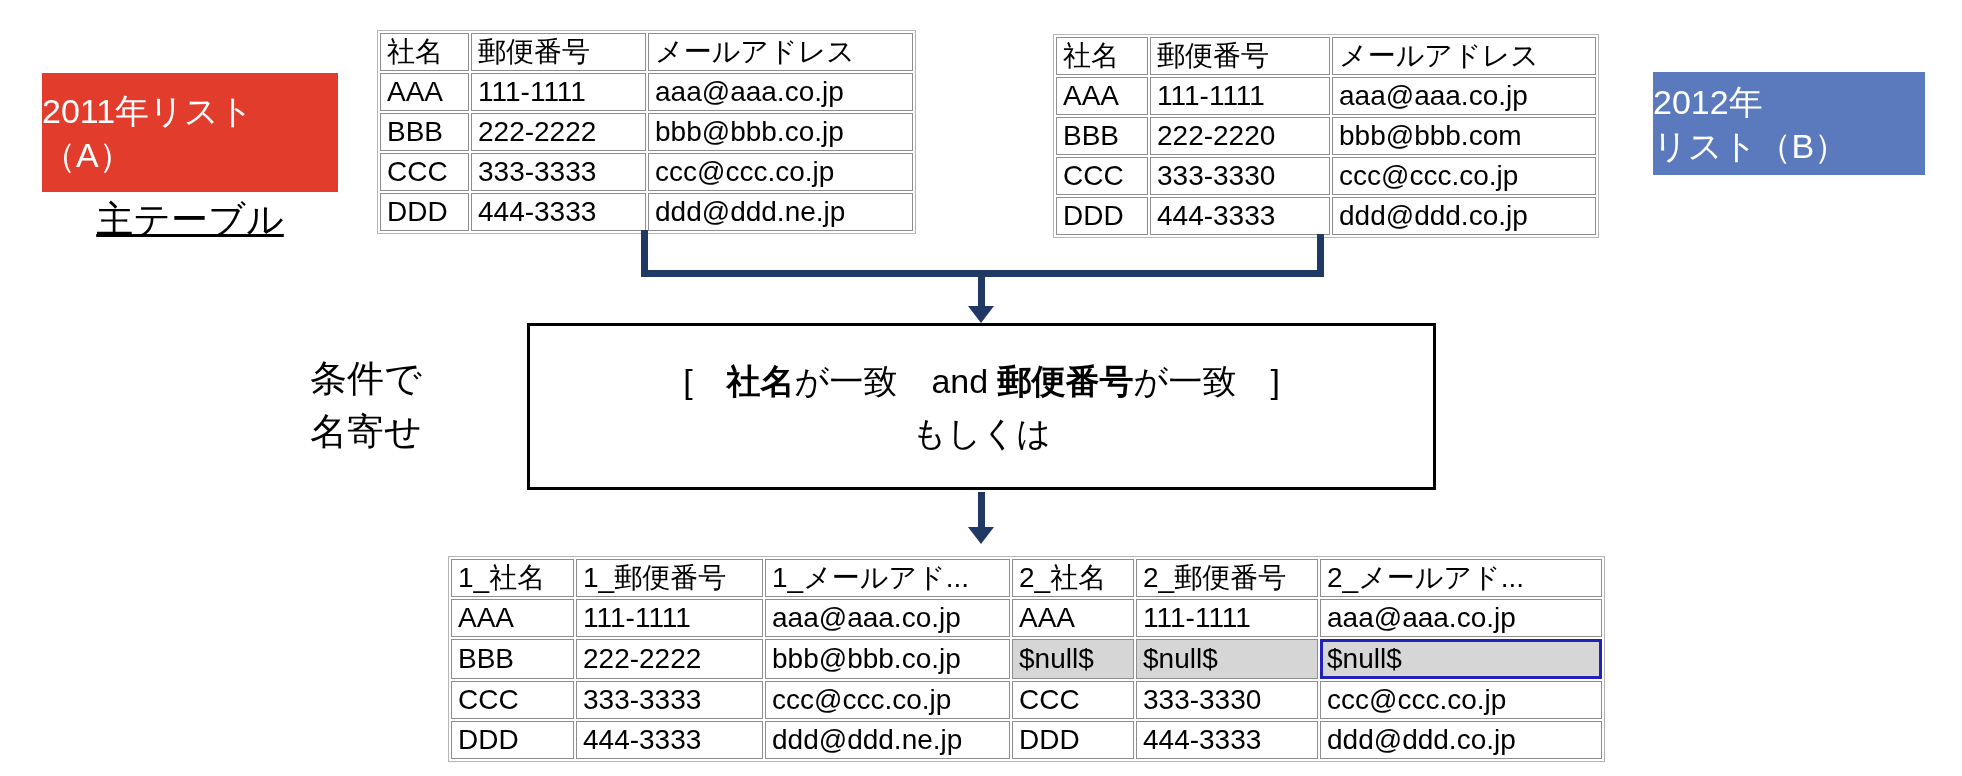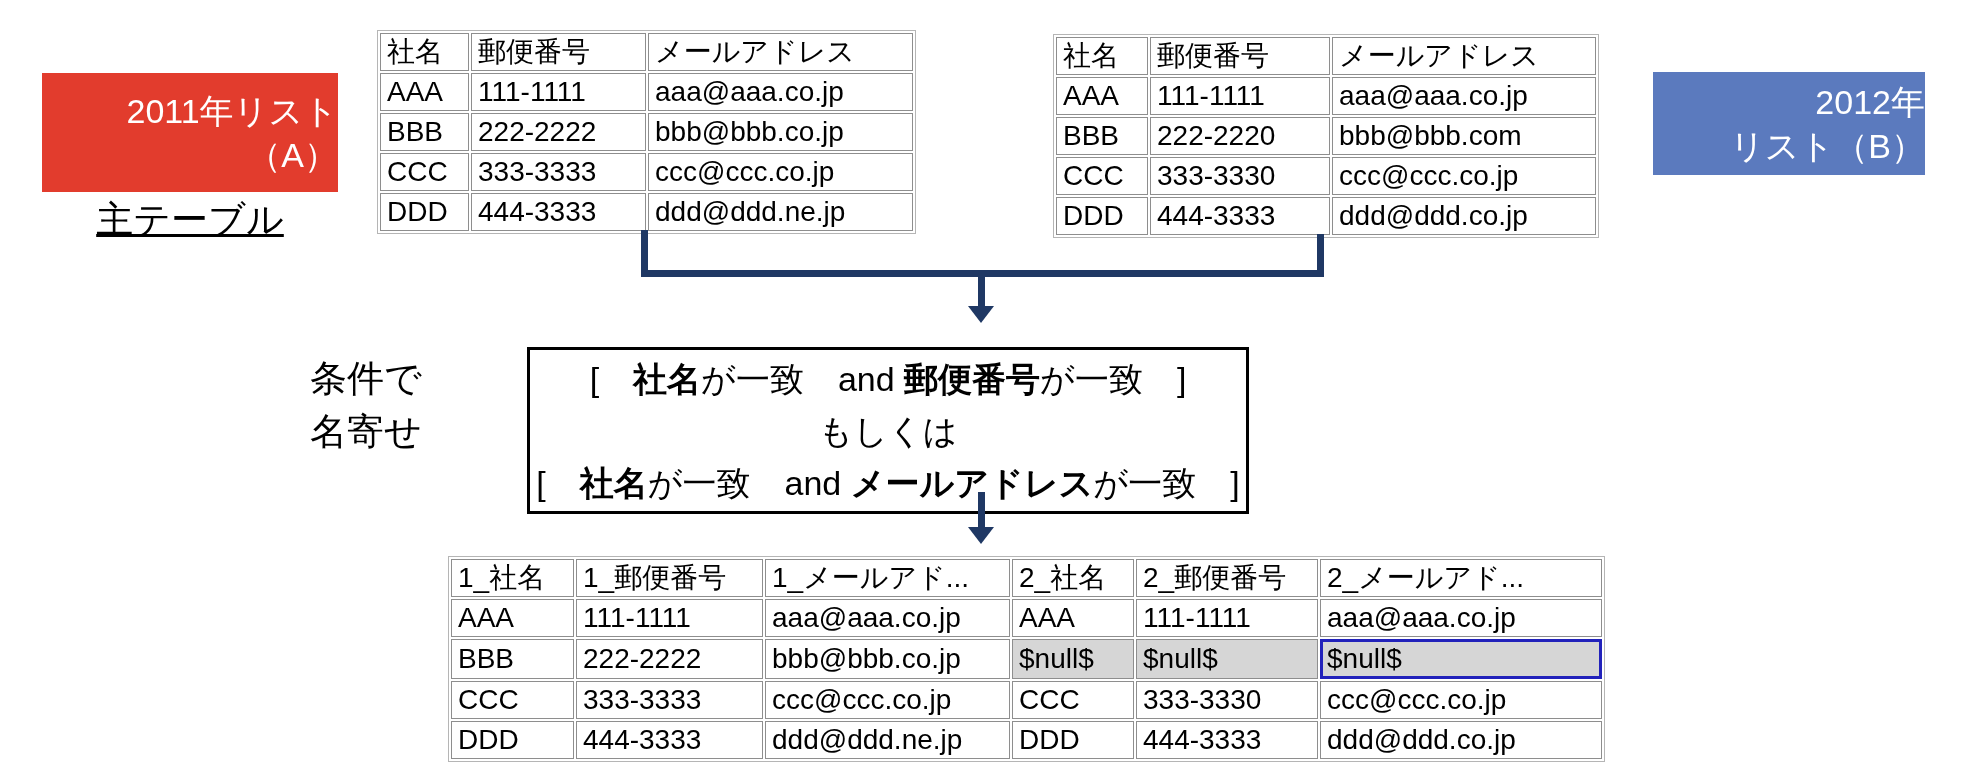--- a/index.html
+++ b/index.html
@@ -2,21 +2,21 @@
 <html style="--accent-red: #E23C2D; --accent-blue: #5B7ABE; --connector-navy: #1F3864; --null-gray: #D6D6D6; --selection-blue: #2222BB;"><head>
 <meta charset="utf-8">
 <style>
   html,body{margin:0;padding:0;background:#ffffff;}
   .canvas{
     position:relative;width:1962px;height:776px;background:#ffffff;
     font-family:"Liberation Sans","DejaVu Sans",sans-serif;color:#000;overflow:hidden;
   }
   
   .badge{
-    position:absolute;display:flex;flex-direction:column;justify-content:center;align-items:flex-end;
+    position:absolute;display:flex;flex-direction:column;justify-content:center;align-items:flex-start;
     color:#fff;font-size:34px;line-height:44px;text-align:center;
   }
   .badge.red{left:42px;top:73px;width:296px;height:119px;background:var(--accent-red,#E23C2D);}
   .badge.blue{left:1653px;top:72px;width:272px;height:103px;background:var(--accent-blue,#5B7ABE);}
   .main-table-label{position:absolute;left:42px;top:198px;width:296px;text-align:center;font-size:37px;line-height:44px;text-decoration:underline;}
   
   table.data{
     position:absolute;border-collapse:separate;border-spacing:2px;background:#fff;
     border:1px solid #b5b5b5;table-layout:fixed;
   }
@@ -38,24 +38,24 @@
   .arrow2-shaft{left:978px;top:492px;width:7px;height:36px;}
   .arrow-head{
     position:absolute;width:0;height:0;
     border-left:13px solid transparent;border-right:13px solid transparent;
     border-top:17px solid var(--connector-navy,#1F3864);
   }
   .arrow1-head{left:968px;top:306px;}
   .arrow2-head{left:968px;top:527px;}
   
   .condition-box{
-    position:absolute;left:527px;top:323px;width:722px;height:167px;
+    position:absolute;left:527px;top:323px;width:909px;height:167px;
     border:3px solid #000;box-sizing:border-box;background:#fff;
     display:flex;flex-direction:column;justify-content:center;align-items:center;
-    font-size:34px;line-height:52px;text-align:center;margin-top:24px;
+    font-size:34px;line-height:52px;text-align:center;
   }
   .seg-bold{font-weight:bold;}
   .condition-side-label{position:absolute;left:310px;top:352px;font-size:37px;line-height:53px;}
 </style>
 </head>
 <body>
 
 <div class="canvas">
 
   <div class="badge red">
@@ -149,21 +149,20 @@
   <div class="navy arrow1-shaft"></div>
   <div class="arrow-head arrow1-head"></div>
 
   <div class="condition-side-label">
     <div>条件で</div>
     <div>名寄せ</div>
   </div>
   <div class="condition-box">
     <div><span>[　</span><span class="seg-bold">社名</span><span>が一致　and </span><span class="seg-bold">郵便番号</span><span>が一致　]</span></div>
     <div><span>もしくは</span></div>
-    <div><span>[　</span><span class="seg-bold">社名</span><span>が一致　and </span><span class="seg-bold">メールアドレス</span><span>が一致　]</span></div>
   </div>
 
   <div class="navy arrow2-shaft"></div>
   <div class="arrow-head arrow2-head"></div>
 
   <table class="data result-table">
     <colgroup>
       <col style="width:123px">
         <col style="width:187px">
         <col style="width:245px">

